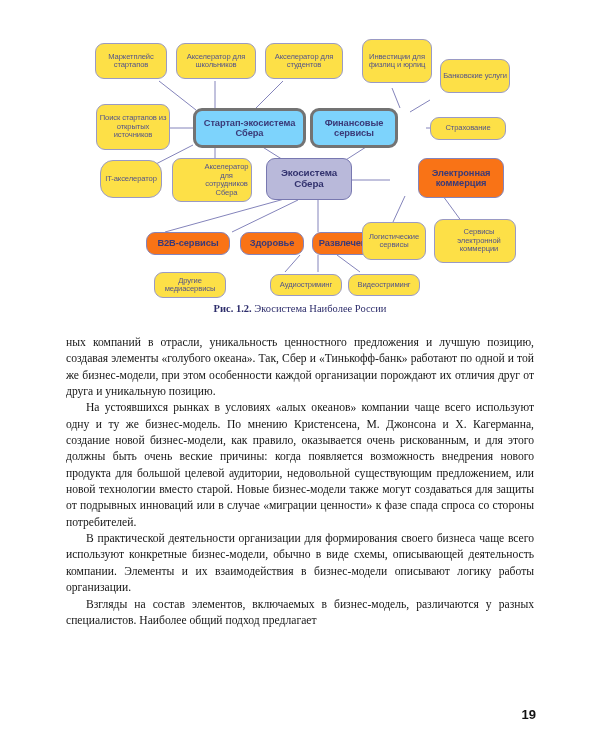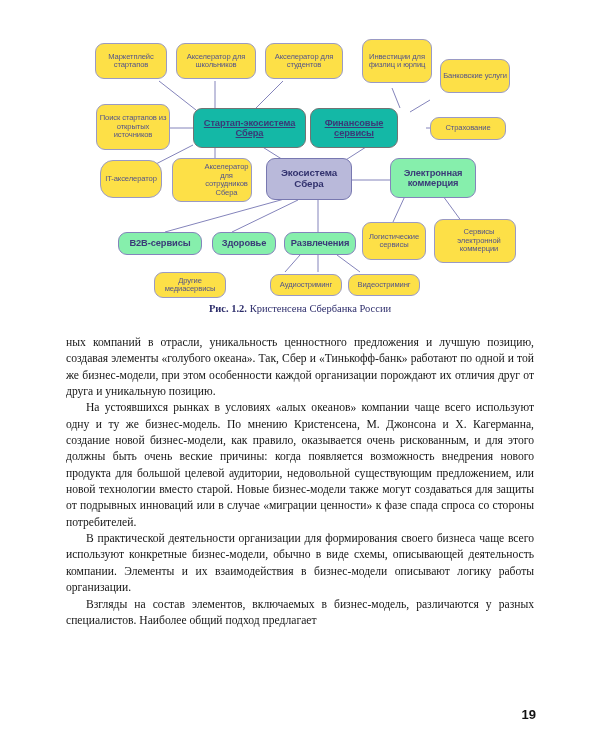--- a/index.html
+++ b/index.html
@@ -30,33 +30,33 @@
     z-index:2;
   }
   .leaf{
     background:#fde047;
     border:1px solid #9a9ac4;
     color:#53538a;
     font-size:7.6px;
     font-weight:400;
   }
   .mid{
-    background:#14b8a6;
-    border:1px solid #737373;
+    background:#7dd3fc;
+    border:3px solid #737373;
     color:#3a3a78;
     font-size:9.3px;
     font-weight:700;
-    text-decoration:underline;
   }
   .branch{
-    background:#86efac;
+    background:#f97316;
     border:1px solid #8484bb;
     color:#3a3a78;
     font-size:9.3px;
     font-weight:700;
+    margin-left:28px;
   }
   .core{
     background:#b9b9da;
     border:1px solid #7878b0;
     color:#32326e;
     font-size:9.8px;
     font-weight:700;
   }
 
   .caption{
@@ -174,21 +174,21 @@
 
       <div class="node leaf" style="left:154px;top:272px;width:72px;height:26px;">Другие медиасервисы</div>
 
       <div class="node leaf" style="left:270px;top:274px;width:72px;height:22px;">Аудиостриминг</div>
 
       <div class="node leaf" style="left:348px;top:274px;width:72px;height:22px;">Видеостриминг</div>
 
     </div>
 
     <div class="caption">
-      <b>Рис. 1.2.</b><span> Кристенсена Сбербанка России</span>
+      <b>Рис. 1.2.</b><span> Экосистема Наиболее России</span>
     </div>
   </div>
 
   <div class="body-text">
     <p class="noindent">ных компаний в отрасли, уникальность ценностного предложения и лучшую позицию, создавая элементы «голубого океана». Так, Сбер и «Тинькофф-банк» работают по одной и той же бизнес-модели, при этом особенности каждой организации порождают их отличия друг от друга и уникальную позицию.</p>
     <p>На устоявшихся рынках в условиях «алых океанов» компании чаще всего используют одну и ту же бизнес-модель. По мнению Кристенсена, М. Джонсона и Х. Кагерманна, создание новой бизнес-модели, как правило, оказывается очень рискованным, и для этого должны быть очень веские причины: когда появляется возможность внедрения нового продукта для большой целевой аудитории, недовольной существующим предложением, или новой технологии вместо старой. Новые бизнес-модели также могут создаваться для защиты от подрывных инноваций или в случае «миграции ценности» к фазе спада спроса со стороны потребителей.</p>
     <p>В практической деятельности организации для формирования своего бизнеса чаще всего используют конкретные бизнес-модели, обычно в виде схемы, описывающей деятельность компании. Элементы и их взаимодействия в бизнес-модели описывают логику работы организации.</p>
     <p>Взгляды на состав элементов, включаемых в бизнес-модель, различаются у разных специалистов. Наиболее общий подход предлагает</p>
   </div>
 

